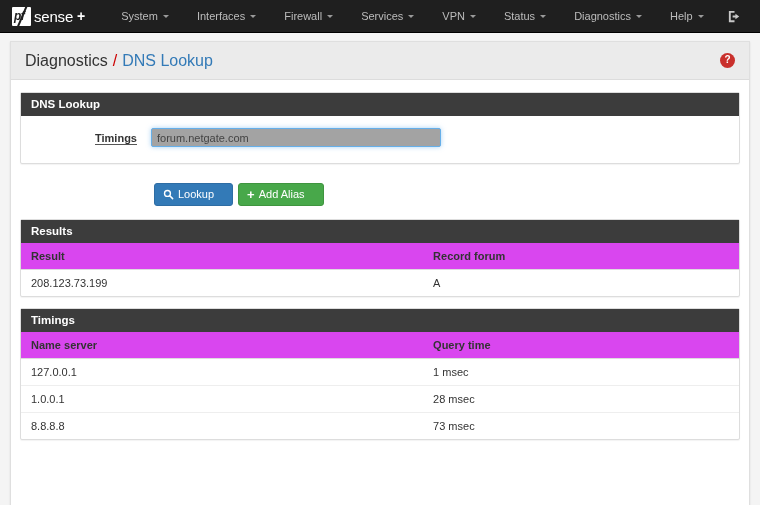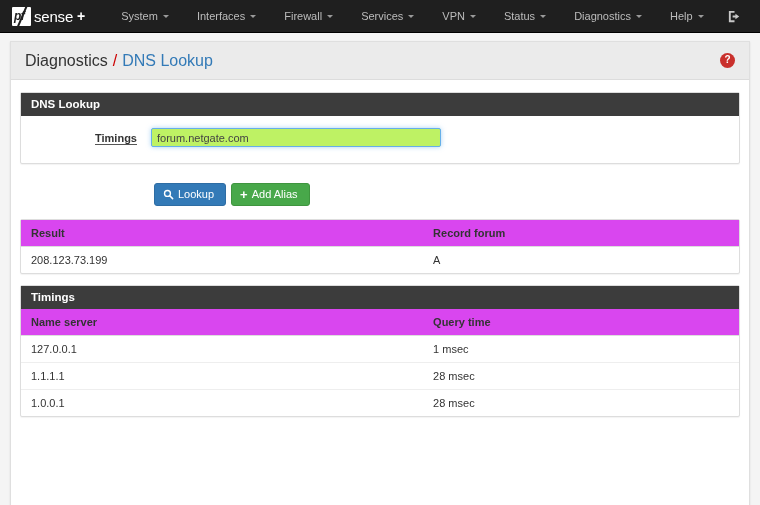--- a/index.html
+++ b/index.html
@@ -187,36 +187,36 @@
     width: 290px;
     height: 19px;
     border: 1px solid #66afe9;
     border-radius: 2px;
     padding: 7px 5px;
     font-size: 11px;
     font-family: "Liberation Sans", sans-serif;
     color: #444;
     outline: none;
     box-shadow: 0 0 5px rgba(102,175,233,.55);
-    background: #bef264;
+    background: #a3a3a3;
   }
 
   
   .btn-row {
     display: flex;
     gap: 5px;
     padding: 8px 0 2px 134px;
   }
   .btn {
     display: inline-flex;
     align-items: center;
     gap: 4px;
     font-size: 11px;
     font-weight: normal;
-    padding: 4px 11px 4px 8px;
+    padding: 4px 18px 4px 8px;
     border-radius: 3px;
     border: 1px solid transparent;
     color: #fff;
     cursor: pointer;
     line-height: 13px;
     white-space: nowrap;
   }
   .btn-primary { background: #337ab7; border-color: #2e6da4; }
   .btn-success { background: #48a84a; border-color: #3f953f; }
   .plus-icon {
@@ -337,20 +337,21 @@
         </svg>
         <span>Lookup</span>
       </div>
       <div class="btn btn-success">
         <span class="plus-icon">+</span>
         <span>Add Alias</span>
       </div>
     </div>
 
     <div class="panel" style="margin-top:11px;">
+      <div class="panel-heading">Results</div>
       <table class="data">
         <thead>
           <tr>
             <th class="col-a">Result</th>
             <th class="col-b">Record forum</th>
           </tr>
         </thead>
         <tbody>
           <tr>
             <td>208.123.73.199</td>
@@ -368,25 +369,25 @@
             <th class="col-a">Name server</th>
             <th class="col-b">Query time</th>
           </tr>
         </thead>
         <tbody>
           <tr>
             <td>127.0.0.1</td>
             <td>1 msec</td>
           </tr>
           <tr>
-            <td>1.1.1.1</td>
-            <td>28 msec</td>
-          </tr>
-          <tr>
             <td>1.0.0.1</td>
             <td>28 msec</td>
           </tr>
+          <tr>
+            <td>8.8.8.8</td>
+            <td>73 msec</td>
+          </tr>
         </tbody>
       </table>
     </div>
 
   </div>
 </div>
 
 </body></html>

